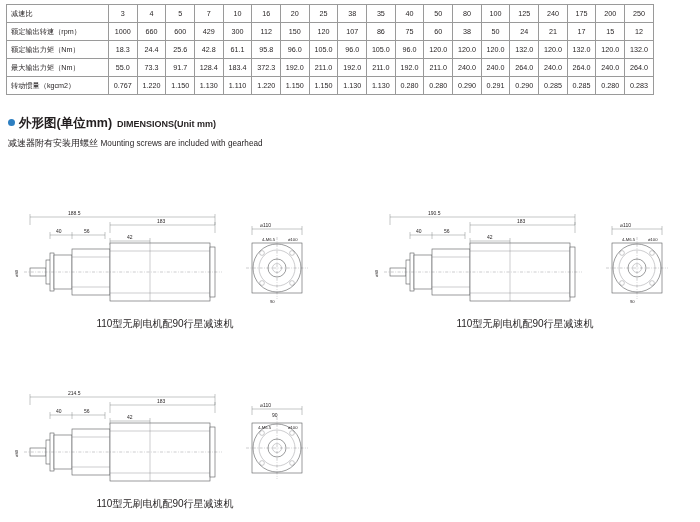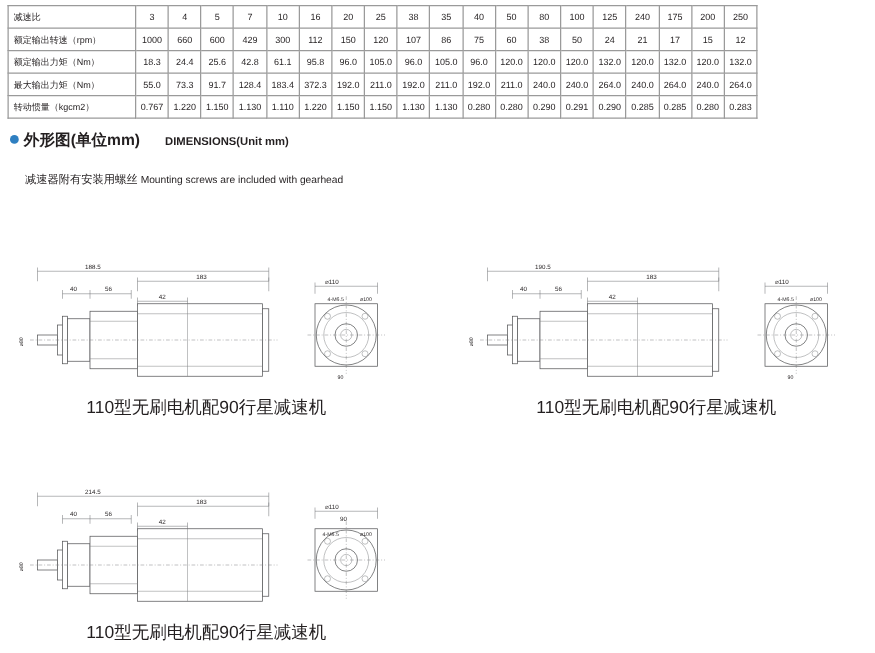--- a/index.html
+++ b/index.html
@@ -18,21 +18,21 @@
 
   
   .spec-table-wrap {
     position: absolute;
     left: 6px;
     top: 4px;
     width: 688px;
   }
   table.spec {
     border-collapse: collapse;
-    width: 600px;
+    width: 648px;
     table-layout: fixed;
   }
   table.spec td {
     border: 1px solid #9a9a9a;
     font-size: 7.2px;
     line-height: 1.1;
     text-align: center;
     height: 17px;
     padding: 0 1px;
     white-space: nowrap;
@@ -43,21 +43,21 @@
     text-align: left;
     padding-left: 4px;
     width: 96px;
     font-size: 7.2px;
   }
 
   
   .section-head {
     position: absolute;
     left: 8px;
-    top: 104px;
+    top: 115px;
     display: flex;
     align-items: baseline;
   }
   .bullet-dot {
     width: 7px;
     height: 7px;
     border-radius: 50%;
     background: #2e7fc1;
     display: inline-block;
     margin-right: 4px;
@@ -67,42 +67,42 @@
   .section-cn {
     font-size: 12.5px;
     font-weight: bold;
     color: #231f20;
     letter-spacing: 0px;
   }
   .section-en {
     font-size: 9px;
     font-weight: bold;
     color: #231f20;
-    margin-left: 20px;
+    margin-left: 5px;
   }
   .section-sub {
     position: absolute;
-    left: 20px;
+    left: 8px;
     top: 137px;
     font-size: 9px;
     color: #231f20;
   }
   .section-sub .sub-en {
     font-size: 8.2px;
   }
 
   
   .panel {
     position: absolute;
   }
   .panel .caption {
     position: absolute;
     width: 100%;
     text-align: center;
-    font-size: 14px;
+    font-size: 10px;
     color: #231f20;
   }
   .panel svg {
     display: block;
   }
 
   .dim-text { font-size: 5px; fill: #231f20; font-family: "Liberation Sans", sans-serif; }
   .dim-text-sm { font-size: 4.2px; fill: #231f20; font-family: "Liberation Sans", sans-serif; }
   .ln { stroke: #58595b; stroke-width: 0.6; fill: none; }
   .ln-thin { stroke: #808285; stroke-width: 0.4; fill: none; }

